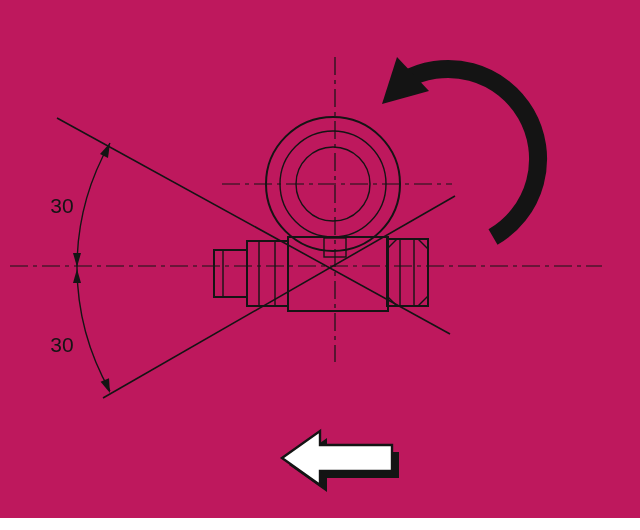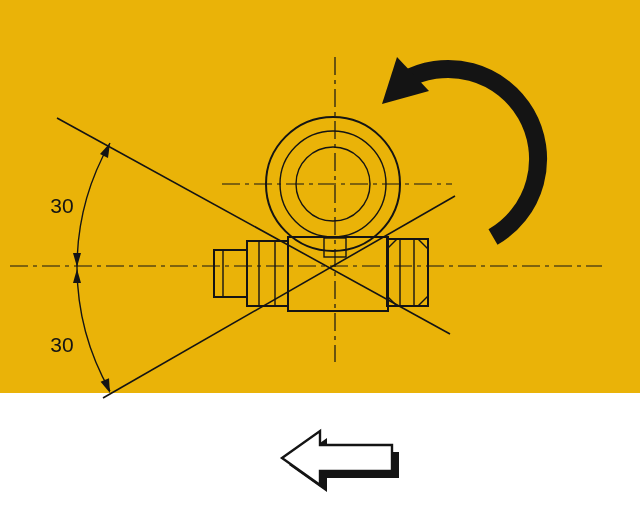--- a/index.html
+++ b/index.html
@@ -7,22 +7,22 @@
     padding: 0;
     width: 640px;
     height: 530px;
     background: #ffffff;
     font-family: "Liberation Sans", sans-serif;
     overflow: hidden;
   }
   .figure-wrap {
     position: relative;
     width: 640px;
-    height: 393px;
-    background: #eab308;
+    height: 518px;
+    background: #be185d;
   }
   svg { display: block; }
 
   .outline   { stroke: #141414; stroke-width: 2;   fill: none; }
   .thin      { stroke: #141414; stroke-width: 1.4; fill: none; }
   .centerline{ stroke: #141414; stroke-width: 1.2; fill: none; stroke-dasharray: 18 5 4 5; }
   .diag      { stroke: #141414; stroke-width: 1.6; fill: none; }
   .dim       { stroke: #141414; stroke-width: 1.4; fill: none; }
   .arrowfill { fill: #141414; stroke: none; }
   .whitefill { fill: #ffffff; stroke: #141414; stroke-width: 2.4; }

